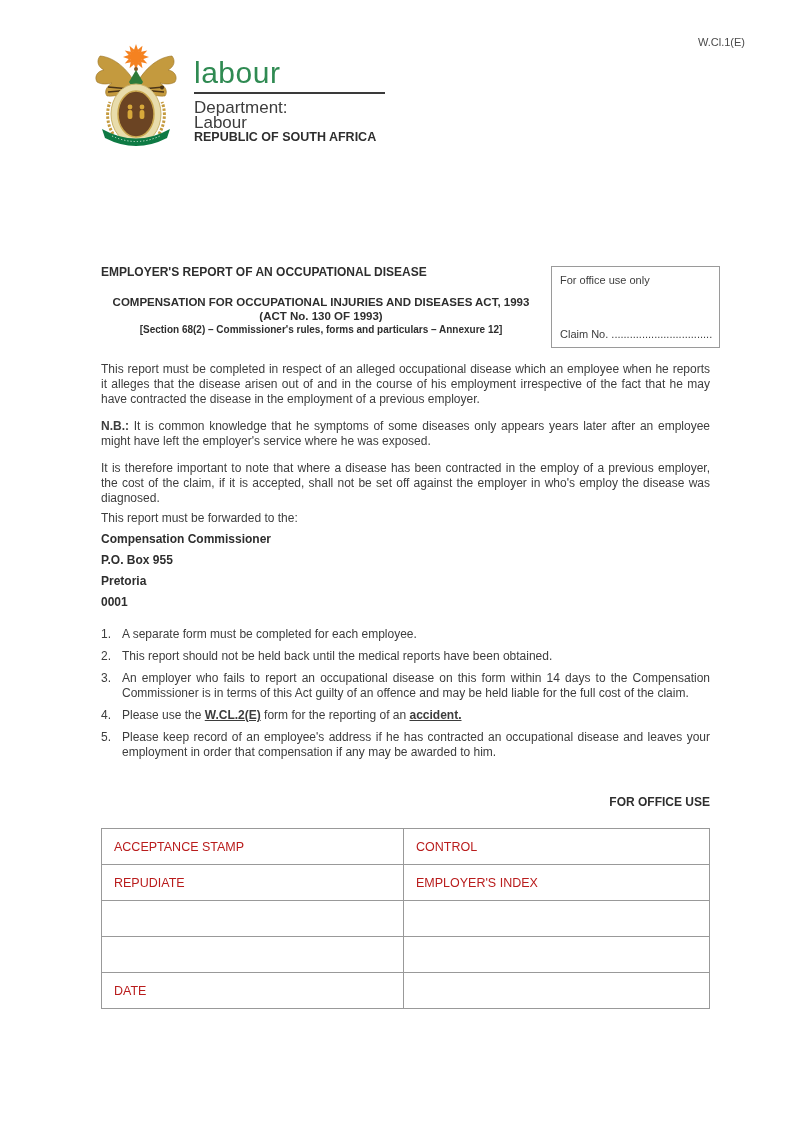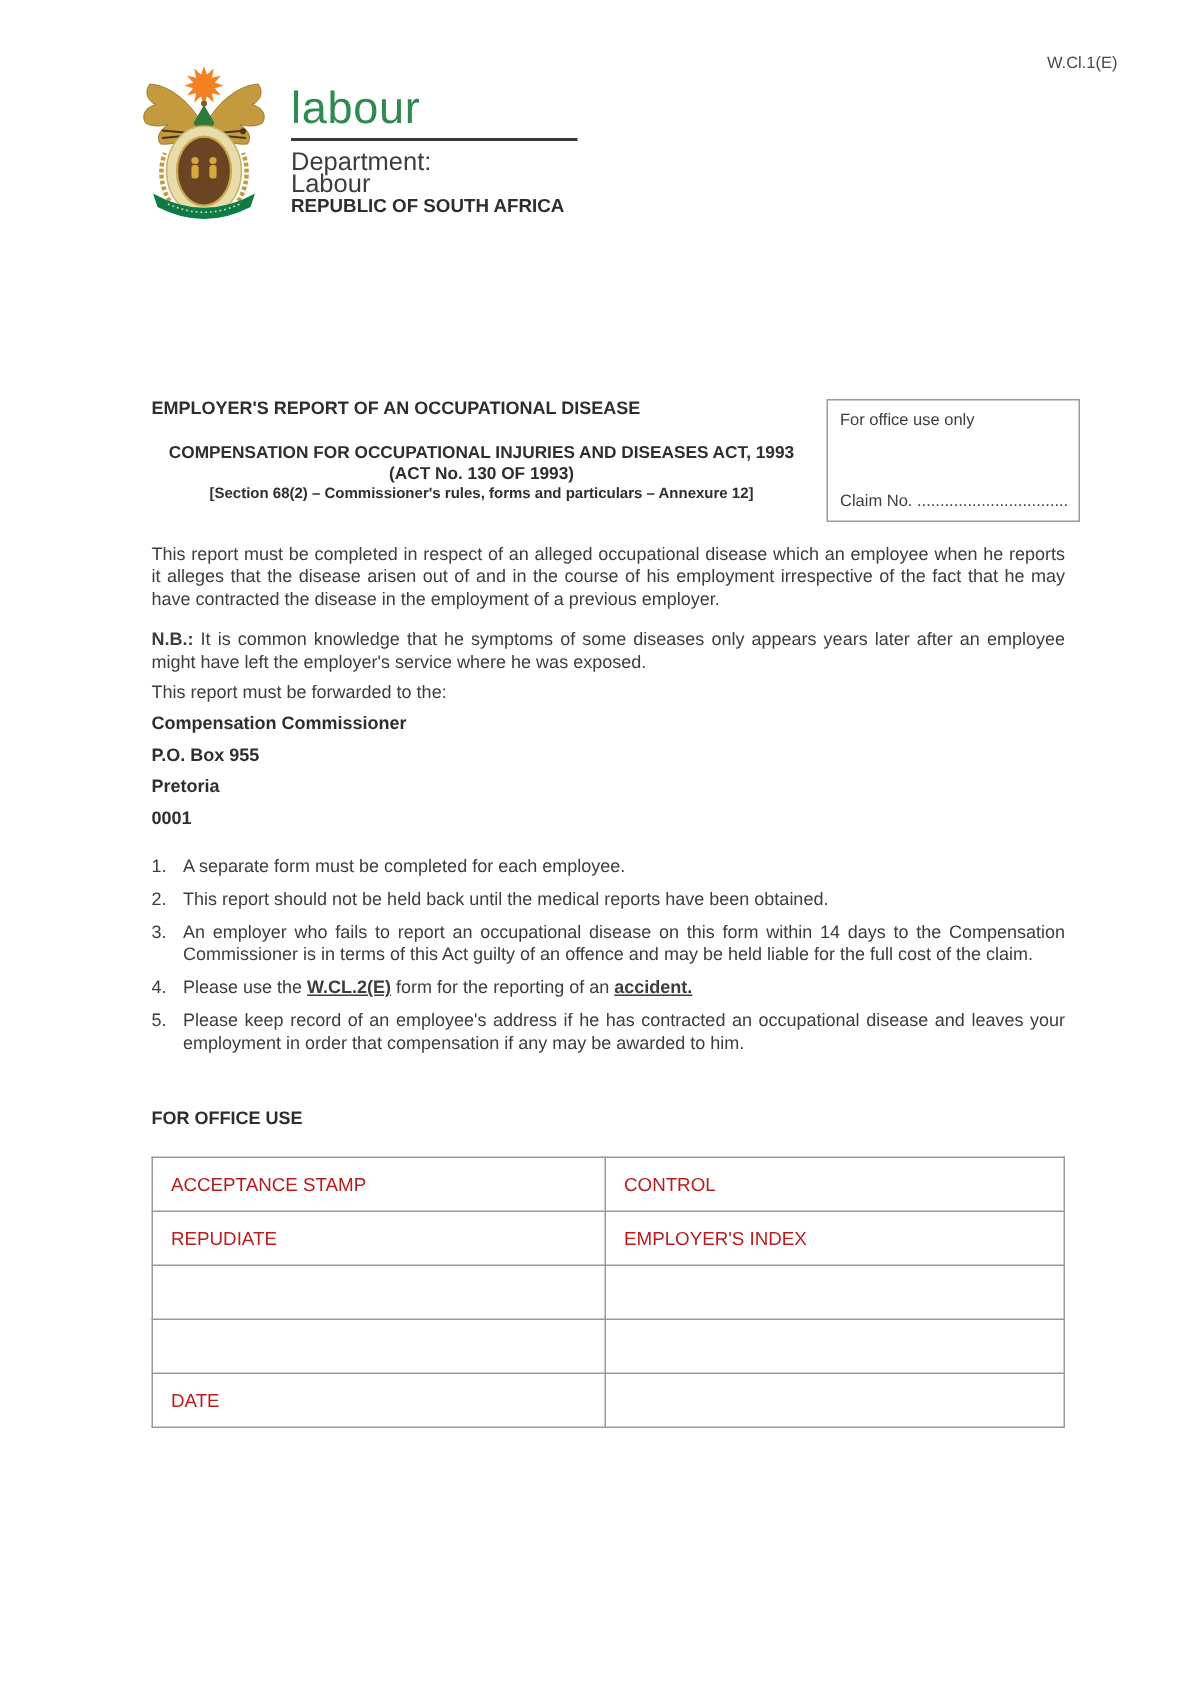--- a/index.html
+++ b/index.html
@@ -40,21 +40,21 @@
   .p3 { margin-top:12px; }
   .p4 { margin-top:5px; }
   .addr { margin-top:6px; font-weight:bold; color:#2e2e2e; }
 
   .notes { margin-top:17px; }
   .note { display:flex; font-size:12px; line-height:15px; margin-bottom:7px; }
   .note .num { width:21px; flex:0 0 auto; }
   .note .txt { flex:1; text-align:justify; }
   .bu { font-weight:bold; text-decoration:underline; }
 
-  .office-heading { margin:35px 0 0 0; font-size:12px; font-weight:bold; color:#2e2e2e; }
+  .office-heading { margin:35px 0 0 0; font-size:12px; font-weight:bold; color:#2e2e2e;text-align:right; }
 
   .office-table { margin-top:19px; width:609px; border-collapse:collapse; table-layout:fixed; }
   .office-table td {
     border:1px solid #999999; height:35px; padding:0 0 0 12px;
     font-size:12.5px; color:#b91c1c; vertical-align:middle;
   }
 </style>
 </head>
 <body>
 
@@ -132,20 +132,21 @@
       <div class="office-box">
         <div>For office use only</div>
         <div class="claim">Claim No. .....................................</div>
       </div>
     </div>
 
     <p class="just p1">This report must be completed in  respect of an alleged occupational disease which an employee when he reports it alleges that the disease arisen out of and in the course of his employment irrespective of the fact that he may have contracted the disease in the employment of a previous employer.</p>
 
     <p class="just pnb"><b>N.B.:</b><span> It is common knowledge that he symptoms of some diseases only appears years later after an employee might have left the employer's service where he was exposed.</span></p>
 
+    <p class="just p3">It is therefore important to note that where a disease has been contracted in the employ of a previous employer, the cost of the claim, if it is accepted, shall not be set off against the employer in who's employ the disease was diagnosed.</p>
 
     <p class="p4">This report must be forwarded to the:</p>
 
     <p class="addr">Compensation Commissioner</p>
     <p class="addr">P.O. Box 955</p>
     <p class="addr">Pretoria</p>
     <p class="addr">0001</p>
 
     <div class="notes">
       <div class="note">

